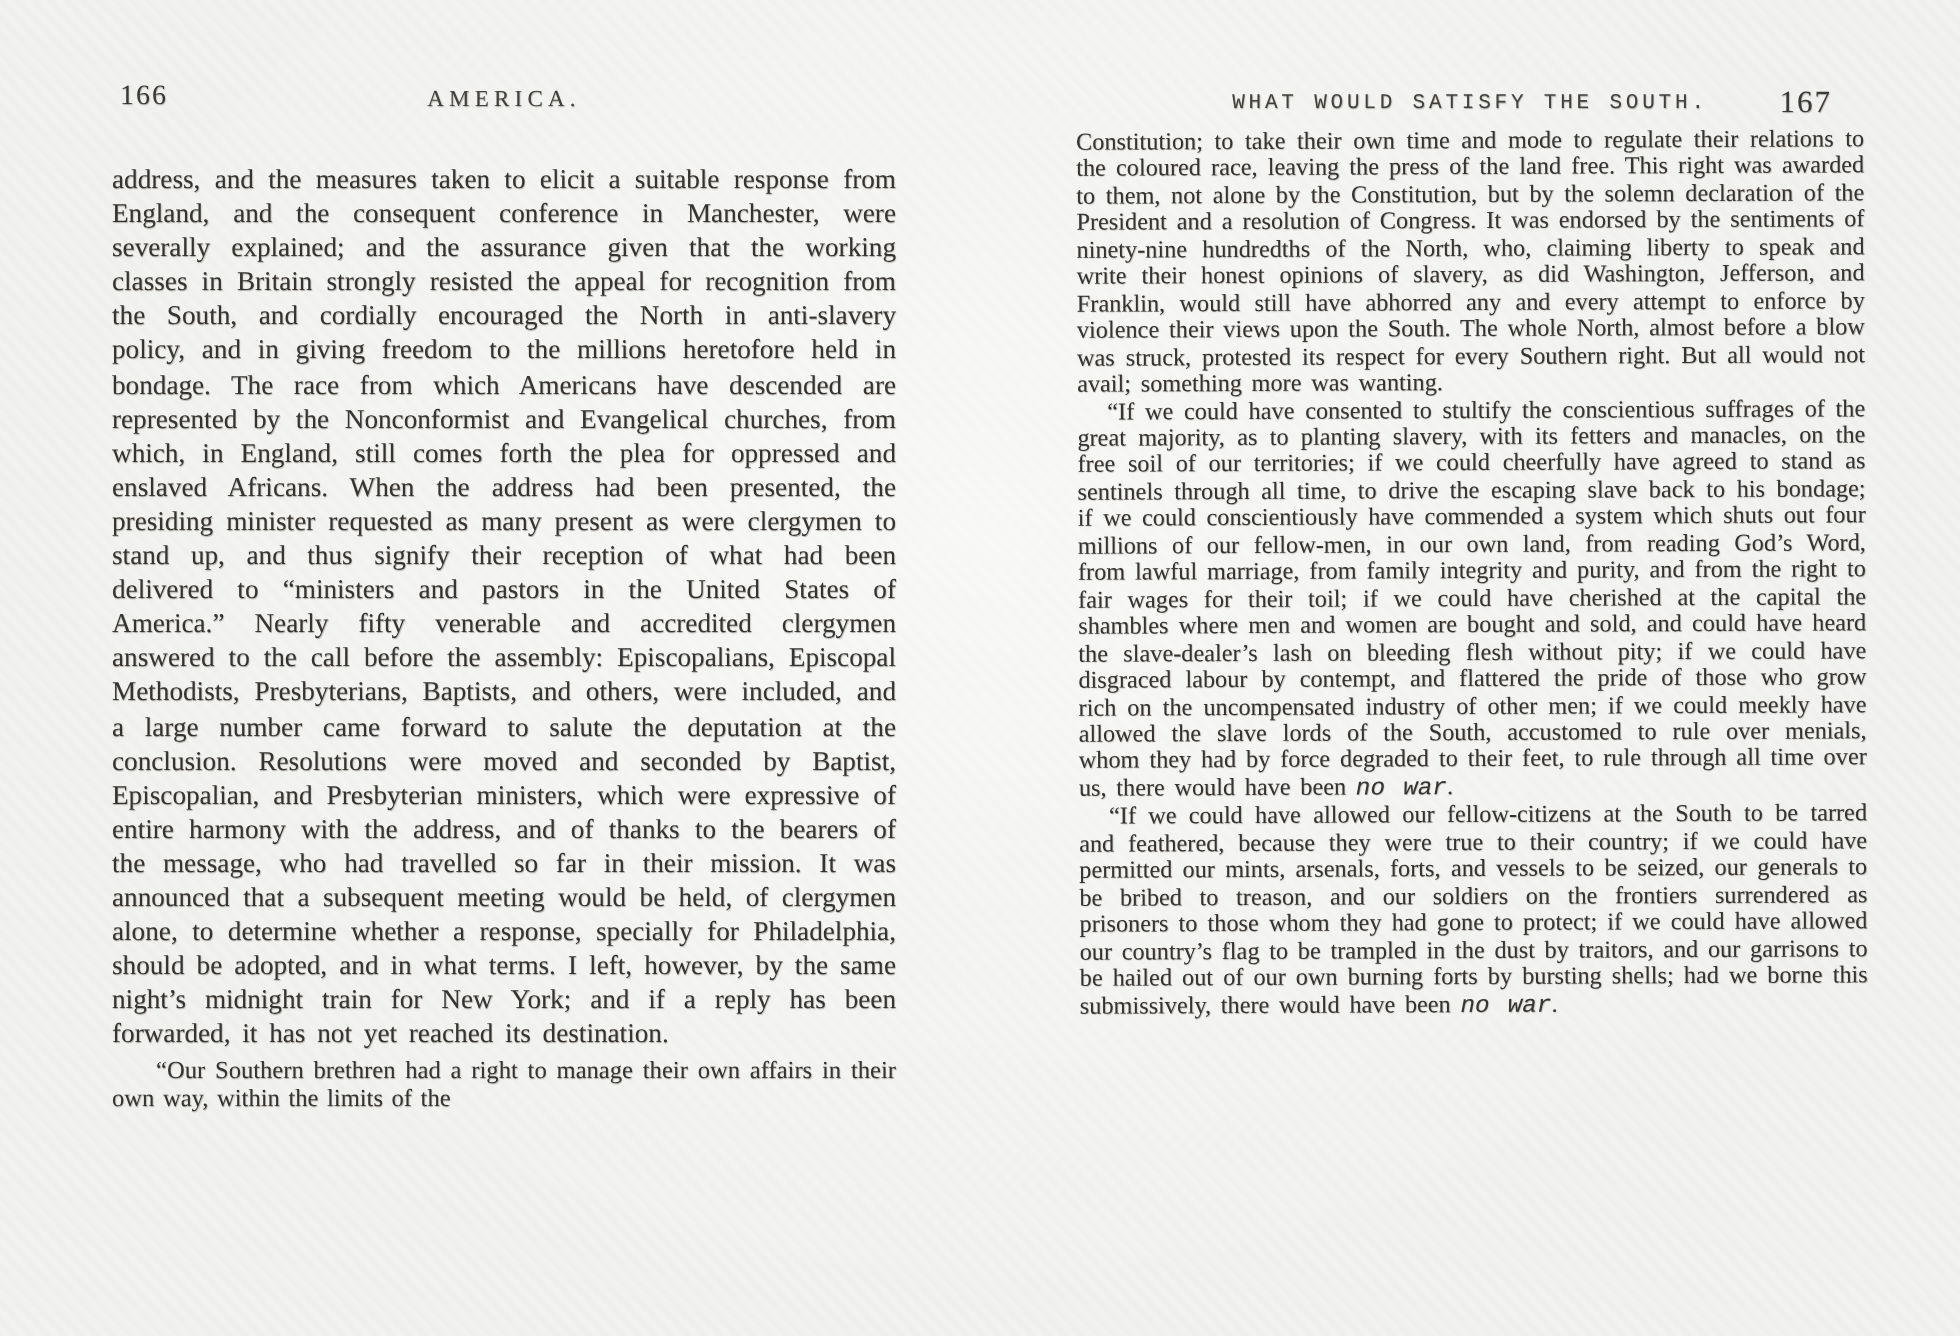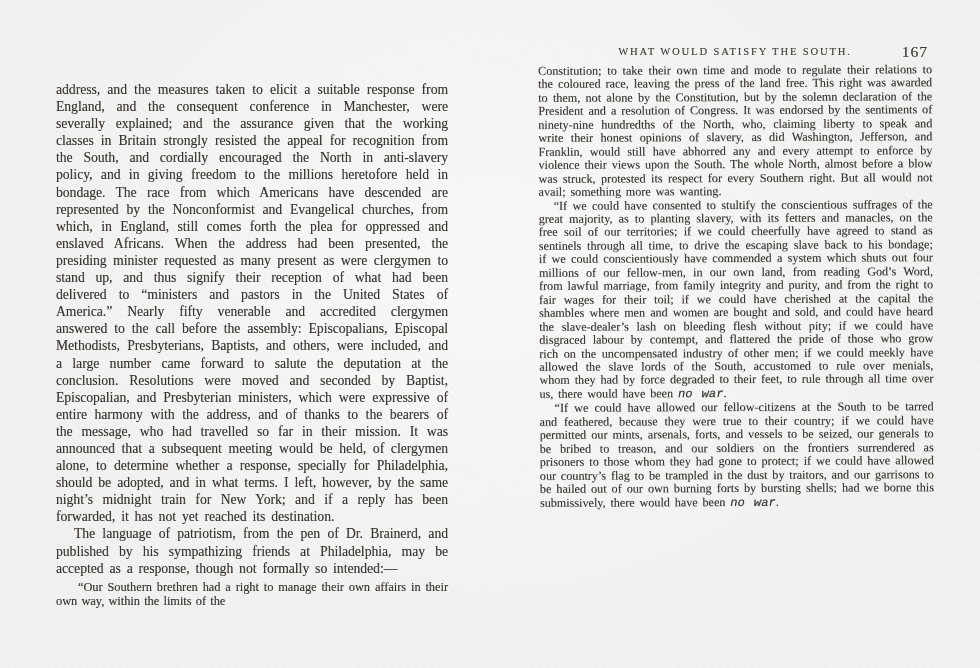--- a/index.html
+++ b/index.html
@@ -26,30 +26,30 @@
   .page-left  .page-header { top: 44px; height: 16px; }
   .page-right .page-header { top: 46px; height: 16px; }
 
   .running-head {
     display: block;
     text-align: center;
     color: #44403a;
     text-shadow: 0.3px 0.3px 0.6px rgba(60,56,50,0.4);
   }
   .page-left .running-head { font-size: 11.5px; letter-spacing: 2.6px; }
-  .page-right .running-head { font-size: 10.5px; letter-spacing: 1.9px; }
+  .page-right .running-head { font-size: 10.5px; letter-spacing: 1.9px; font-family: Liberation Mono, monospace; }
 
   .pagenum {
     position: absolute;
     top: -3px;
     color: #3c3833;
     text-shadow: 0.3px 0.3px 0.6px rgba(60,56,50,0.4);
   }
   .pagenum-left  { left: 4px;  font-size: 14px; letter-spacing: 1px; }
-  .pagenum-right { right: 4px; font-size: 15.5px; letter-spacing: 1px; }
+  .pagenum-right { right: 16px; font-size: 15.5px; letter-spacing: 1px; }
 
   .text-col {
     position: absolute;
     left: 0; right: 0;
     text-align: justify;
     color: #37332e;
     text-shadow: 0.3px 0.3px 0.55px rgba(55,51,46,0.38);
   }
   .page-left  .text-col { top: 81px; font-size: 13.6px; line-height: 17.1px; word-spacing: 2.5px; }
   .page-right .text-col { top: 64px; font-size: 12.15px; line-height: 13.45px; word-spacing: 1.8px;
@@ -64,23 +64,26 @@
   .page-right .para.indent { text-indent: 15px; }
 
   .para em { font-style: italic; font-family: Liberation Mono, monospace; }
 </style>
 </head>
 <body>
 
 <div class="scan">
 
   <section class="page page-left">
+    <div class="page-header">
+      <span class="pagenum pagenum-left">166</span>
+      <span class="running-head">AMERICA.</span>
+    </div>
     <div class="text-col">
         <p class="para body"><span>address, and the measures taken to elicit a suitable response from England, and the consequent conference in Manchester, were severally explained; and the assurance given that the working classes in Britain strongly resisted the appeal for recognition from the South, and cordially encouraged the North in anti-slavery policy, and in giving freedom to the millions heretofore held in bondage. The race from which Americans have descended are represented by the Nonconformist and Evangelical churches, from which, in England, still comes forth the plea for oppressed and enslaved Africans. When the address had been presented, the presiding minister requested as many present as were clergymen to stand up, and thus signify their reception of what had been delivered to “ministers and pastors in the United States of America.” Nearly fifty venerable and accredited clergymen answered to the call before the assembly: Episcopalians, Episcopal Methodists, Presbyterians, Baptists, and others, were included, and a large number came forward to salute the deputation at the conclusion. Resolutions were moved and seconded by Baptist, Episcopalian, and Presbyterian ministers, which were expressive of entire harmony with the address, and of thanks to the bearers of the message, who had travelled so far in their mission. It was announced that a subsequent meeting would be held, of clergymen alone, to determine whether a response, specially for Philadelphia, should be adopted, and in what terms. I left, however, by the same night’s midnight train for New York; and if a reply has been forwarded, it has not yet reached its destination.</span></p>
-        <p class="para body indent"><span>The language of patriotism, from the pen of Dr. Brainerd, and published by his sympathizing friends at Philadelphia, may be accepted as a response, though not formally so intended:—</span></p>
         <p class="para quote indent"><span>“Our Southern brethren had a right to manage their own affairs in their own way, within the limits of the</span></p>
       </div>
   </section>
 
   <section class="page page-right">
     <div class="page-header">
       <span class="running-head">WHAT WOULD SATISFY THE SOUTH.</span>
       <span class="pagenum pagenum-right">167</span>
     </div>
     <div class="text-col">

